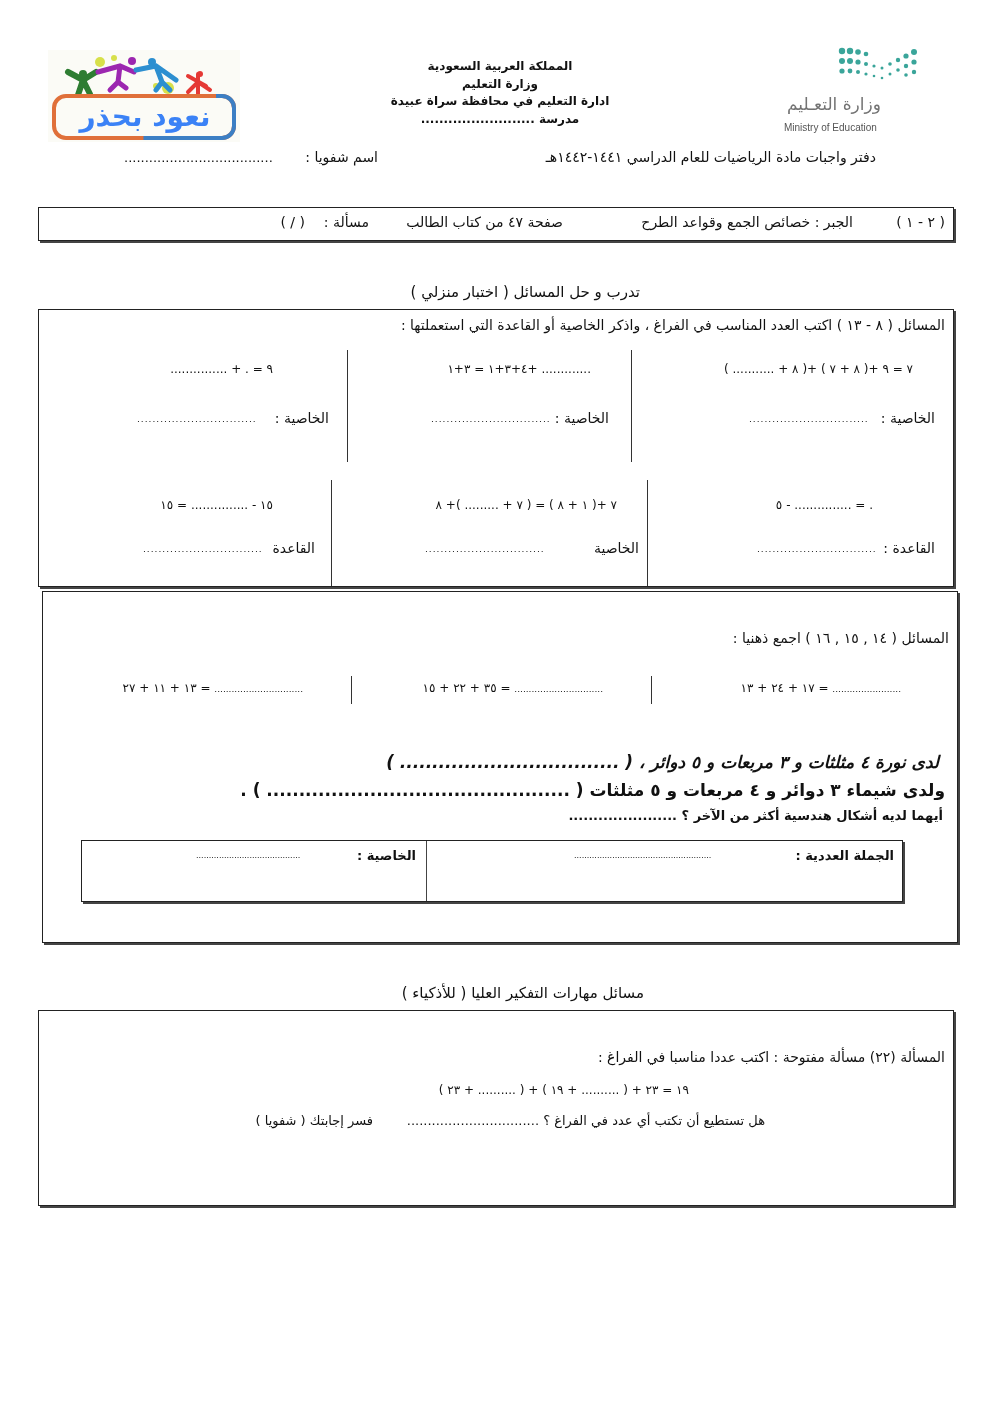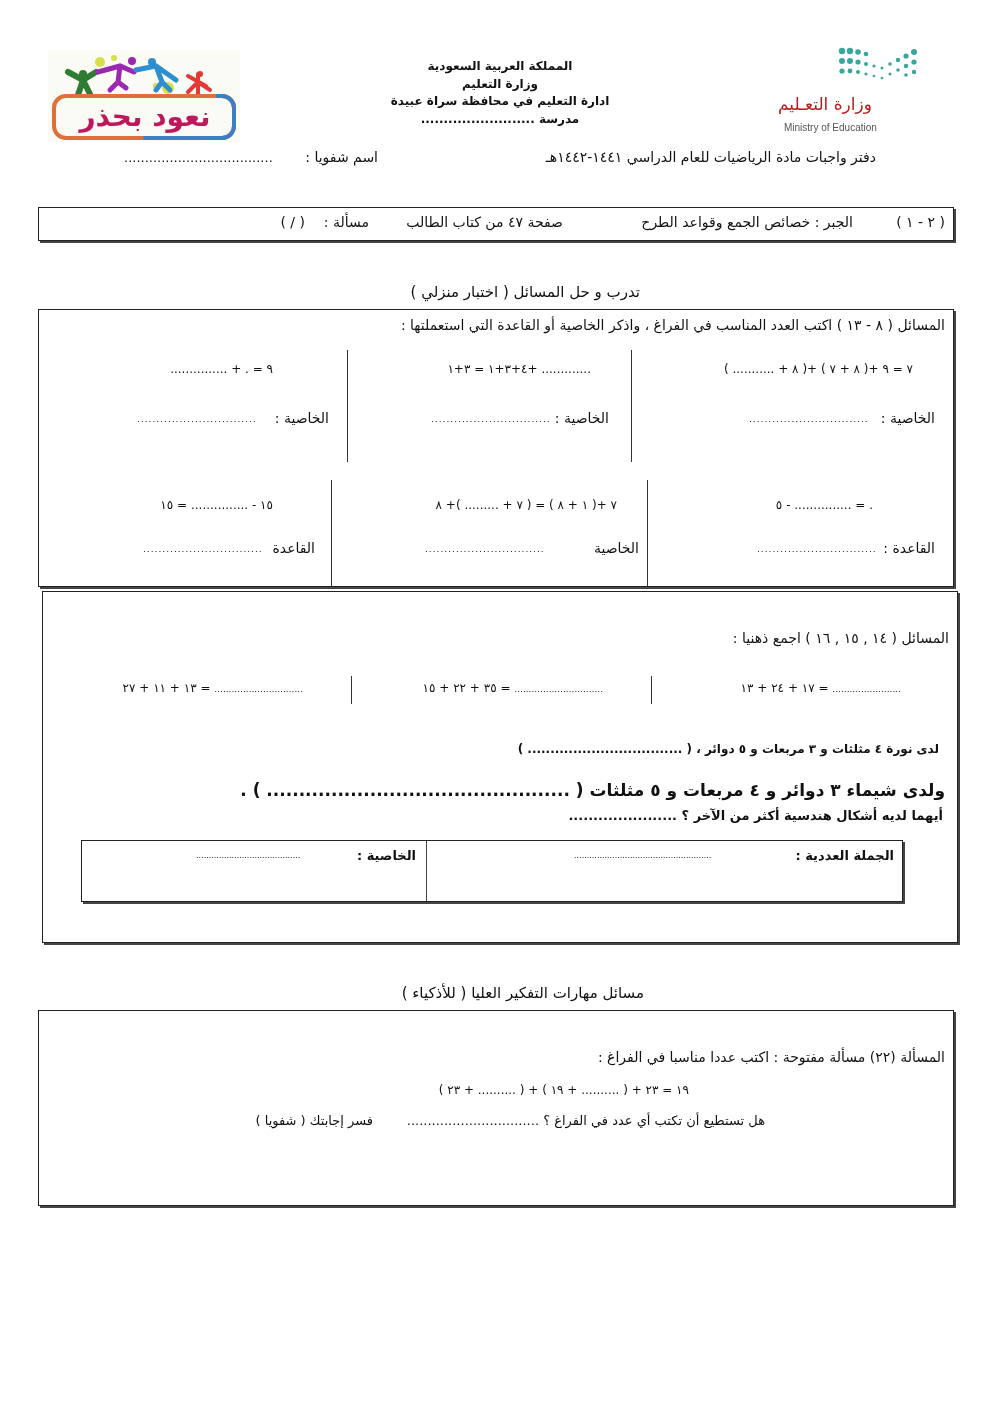--- a/index.html
+++ b/index.html
@@ -27,21 +27,21 @@
     <path d="M50 22 L72 16 L86 22 M72 16 L70 32 M70 32 L62 40 M70 32 L78 38" stroke="#9c27b0" stroke-width="5" fill="none" stroke-linecap="round"></path>
     <circle cx="84" cy="11" r="4" fill="#9c27b0"></circle>
     <path d="M88 20 L108 16 L128 30 M108 16 L114 32 M114 32 L108 40 M114 32 L122 40" stroke="#2d8fd0" stroke-width="5" fill="none" stroke-linecap="round"></path>
     <circle cx="104" cy="12" r="4" fill="#2d8fd0"></circle>
     <path d="M140 26 L158 36 M150 24 L150 44 M150 32 L140 42 M150 32 L162 40" stroke="#e53935" stroke-width="4" fill="none" stroke-linecap="round"></path>
     <circle cx="152" cy="24" r="3" fill="#e53935"></circle>
 
     <rect x="6" y="46" width="180" height="42" rx="12" ry="12" fill="none" stroke="#e0703a" stroke-width="4"></rect>
     <rect x="6" y="46" width="180" height="42" rx="12" ry="12" fill="none" stroke="#3c7fc4" stroke-width="4" stroke-dasharray="140 400" stroke-dashoffset="-150"></rect>
   </svg>
-  <div class="abs rtl bold" style="left:14px; top:50px; width:166px; text-align:center; font-size:28px; color:#be185d; font-family:'DejaVu Sans', sans-serif;">نعود بحذر</div>
+  <div class="abs rtl bold" style="left:14px; top:50px; width:166px; text-align:center; font-size:28px; color:#3b82f6; font-family:'DejaVu Sans', sans-serif;">نعود بحذر</div>
 </div>
 
 <div class="abs rtl bold" style="left:380px; top:59px; width:240px; text-align:center; font-size:12px;">المملكة العربية السعودية</div>
 <div class="abs rtl bold" style="left:380px; top:77px; width:240px; text-align:center; font-size:12px;">وزارة التعليم</div>
 <div class="abs rtl bold" style="left:380px; top:94px; width:240px; text-align:center; font-size:12px;">ادارة التعليم في محافظة سراة عبيدة</div>
 <div class="abs rtl bold" style="left:380px; top:112px; width:240px; text-align:center; font-size:12px;">مدرسة .........................</div>
 
 <div class="abs" style="left:778px; top:44px; width:150px; height:92px;">
   <svg width="150" height="40" viewBox="0 0 150 40">
     <g fill="#3aa59a">
@@ -66,21 +66,21 @@
       <circle cx="120" cy="16" r="2.2"></circle>
         <circle cx="120" cy="26" r="1.8"></circle>
         <circle cx="128" cy="12" r="2.6"></circle>
         <circle cx="128" cy="22" r="2.2"></circle>
         <circle cx="128" cy="31" r="1.8"></circle>
       <circle cx="136" cy="8" r="3"></circle>
         <circle cx="136" cy="18" r="2.6"></circle>
         <circle cx="136" cy="28" r="2.2"></circle>
     </g>
   </svg>
-  <div class="abs rtl" style="left:0; top:50px; width:112px; text-align:left; font-size:17px; color:#b91c1c;">وزارة التعـليم</div>
+  <div class="abs rtl" style="left:0; top:50px; width:112px; text-align:center; font-size:17px; color:#737373;">وزارة التعـليم</div>
   <div class="abs" style="left:6px; top:78px; font-size:10px; color:#555; font-family:'Liberation Sans', sans-serif;">Ministry of Education</div>
 </div>
 
 <div class="abs rtl" style="right:116px; top:149px; font-size:14px;">دفتر واجبات مادة الرياضيات للعام الدراسي ١٤٤١-١٤٤٢هـ</div>
 <div class="abs rtl" style="right:614px; top:149px; font-size:14px;">اسم شفويا :</div>
 <div class="abs" style="left:124px; top:150px; font-size:13px;">....................................</div>
 
 <div class="box shadow" style="left:38px; top:207px; width:916px; height:34px; border-width:1.5px;">
   <div class="abs rtl" style="right:8px; top:6px; font-size:14px;">( ٢ - ١ )</div>
   <div class="abs rtl" style="right:100px; top:6px; font-size:14px;">الجبر : خصائص الجمع وقواعد الطرح</div>
@@ -133,21 +133,21 @@
   </div>
   <div class="vline" style="left:608px; top:84px; height:28px;"></div>
   <div class="abs rtl eq" style="right:354px; top:89px;">
     <span>٣٥ + ٢٢ + ١٥ = </span><span style="font-size:9px;">...............................</span>
   </div>
   <div class="vline" style="left:308px; top:84px; height:28px;"></div>
   <div class="abs rtl eq" style="right:654px; top:89px;">
     <span>١٣ + ١١ + ٢٧ = </span><span style="font-size:9px;">...............................</span>
   </div>
 
-  <div class="abs rtl bold" style="right:18px; top:150px; font-size:12px;">لدى نورة  ٤ مثلثات و ٣ مربعات و ٥ دوائر ، (  .................................. )</div>
+  <div class="abs rtl bold" style="right:18px; top:160px; font-size:17px;font-style:italic;">لدى نورة  ٤ مثلثات و ٣ مربعات و ٥ دوائر ، (  .................................. )</div>
   <div class="abs rtl bold" style="right:12px; top:188px; font-size:17px;">ولدى شيماء  ٣ دوائر و ٤ مربعات و ٥ مثلثات  (  ............................................... ) .</div>
   <div class="abs rtl bold" style="right:14px; top:216px; font-size:13px;">أيهما لديه أشكال هندسية أكثر من الآخر ؟   ......................</div>
 
   <div class="box shadow" style="left:38px; top:248px; width:822px; height:62px; border-width:1.5px;">
     <div class="vline" style="left:344px; top:0; height:60px; background:#444;"></div>
     <div class="abs rtl bold" style="right:8px; top:7px; font-size:13px;">الجملة العددية :</div>
     <div class="abs" style="left:492px; top:10px; font-size:8px;">......................................................</div>
     <div class="abs rtl bold" style="right:486px; top:7px; font-size:13px;">الخاصية :</div>
     <div class="abs" style="left:114px; top:10px; font-size:8px;">.........................................</div>
   </div>

